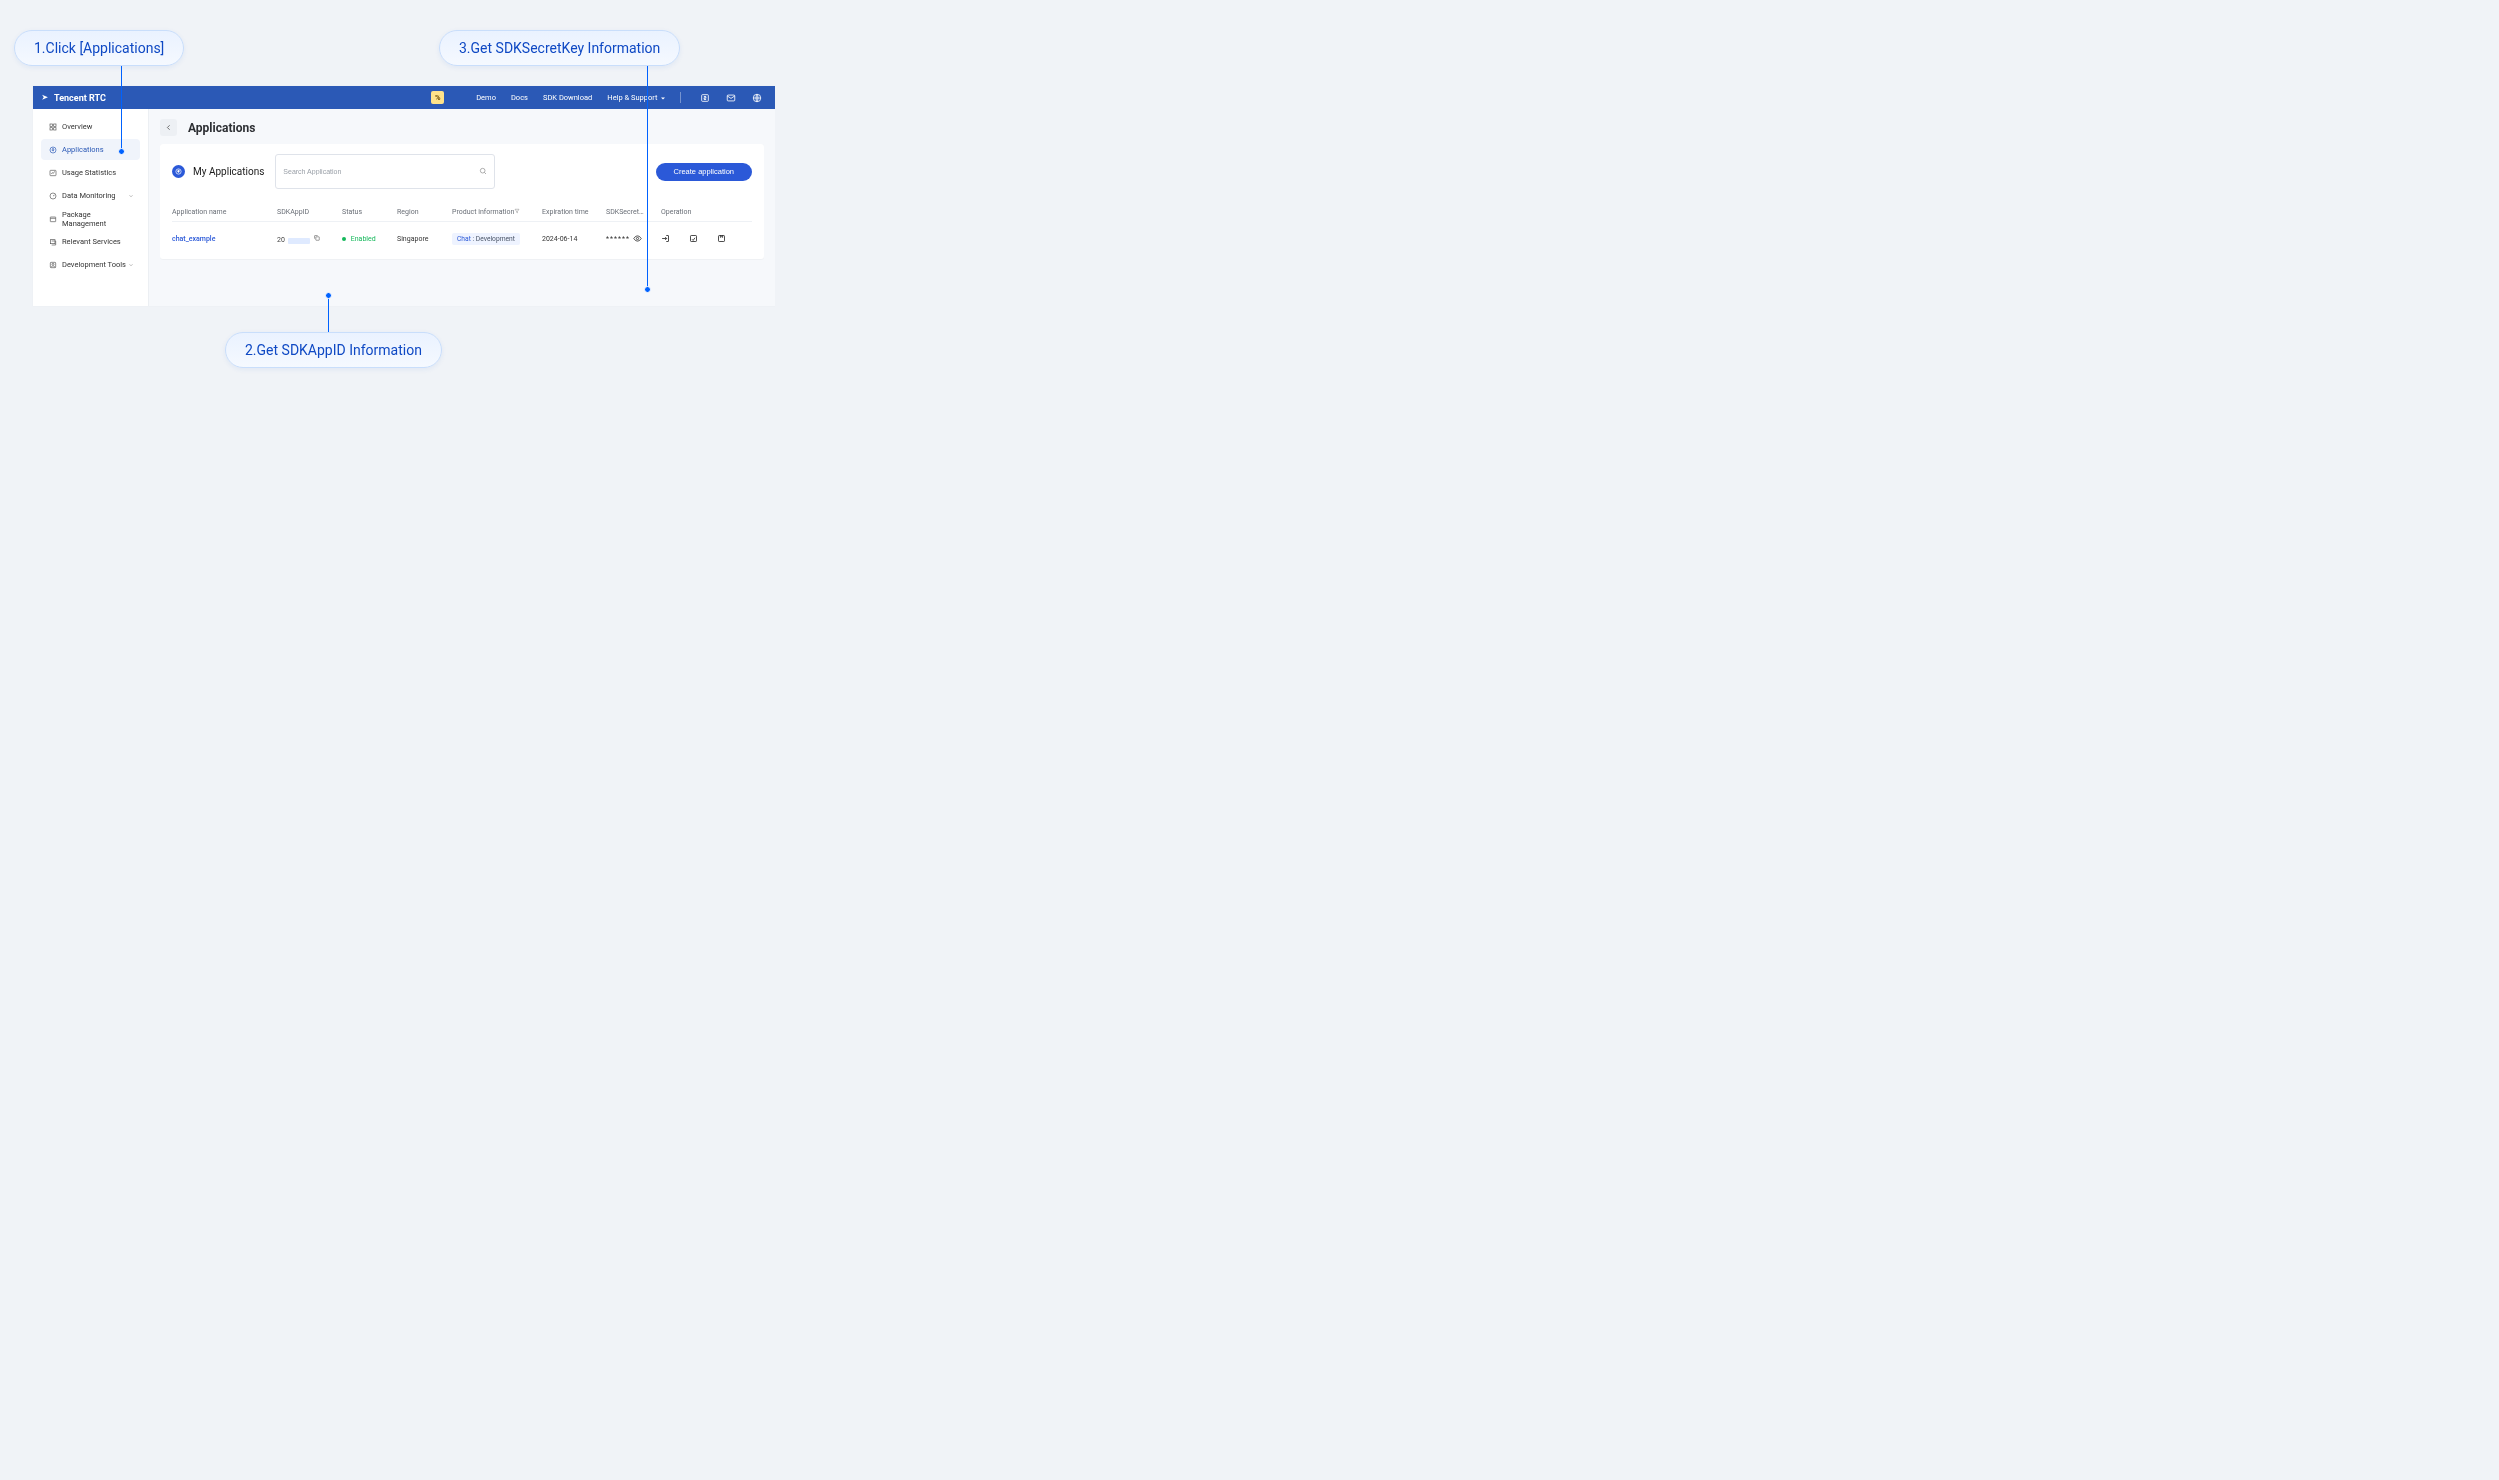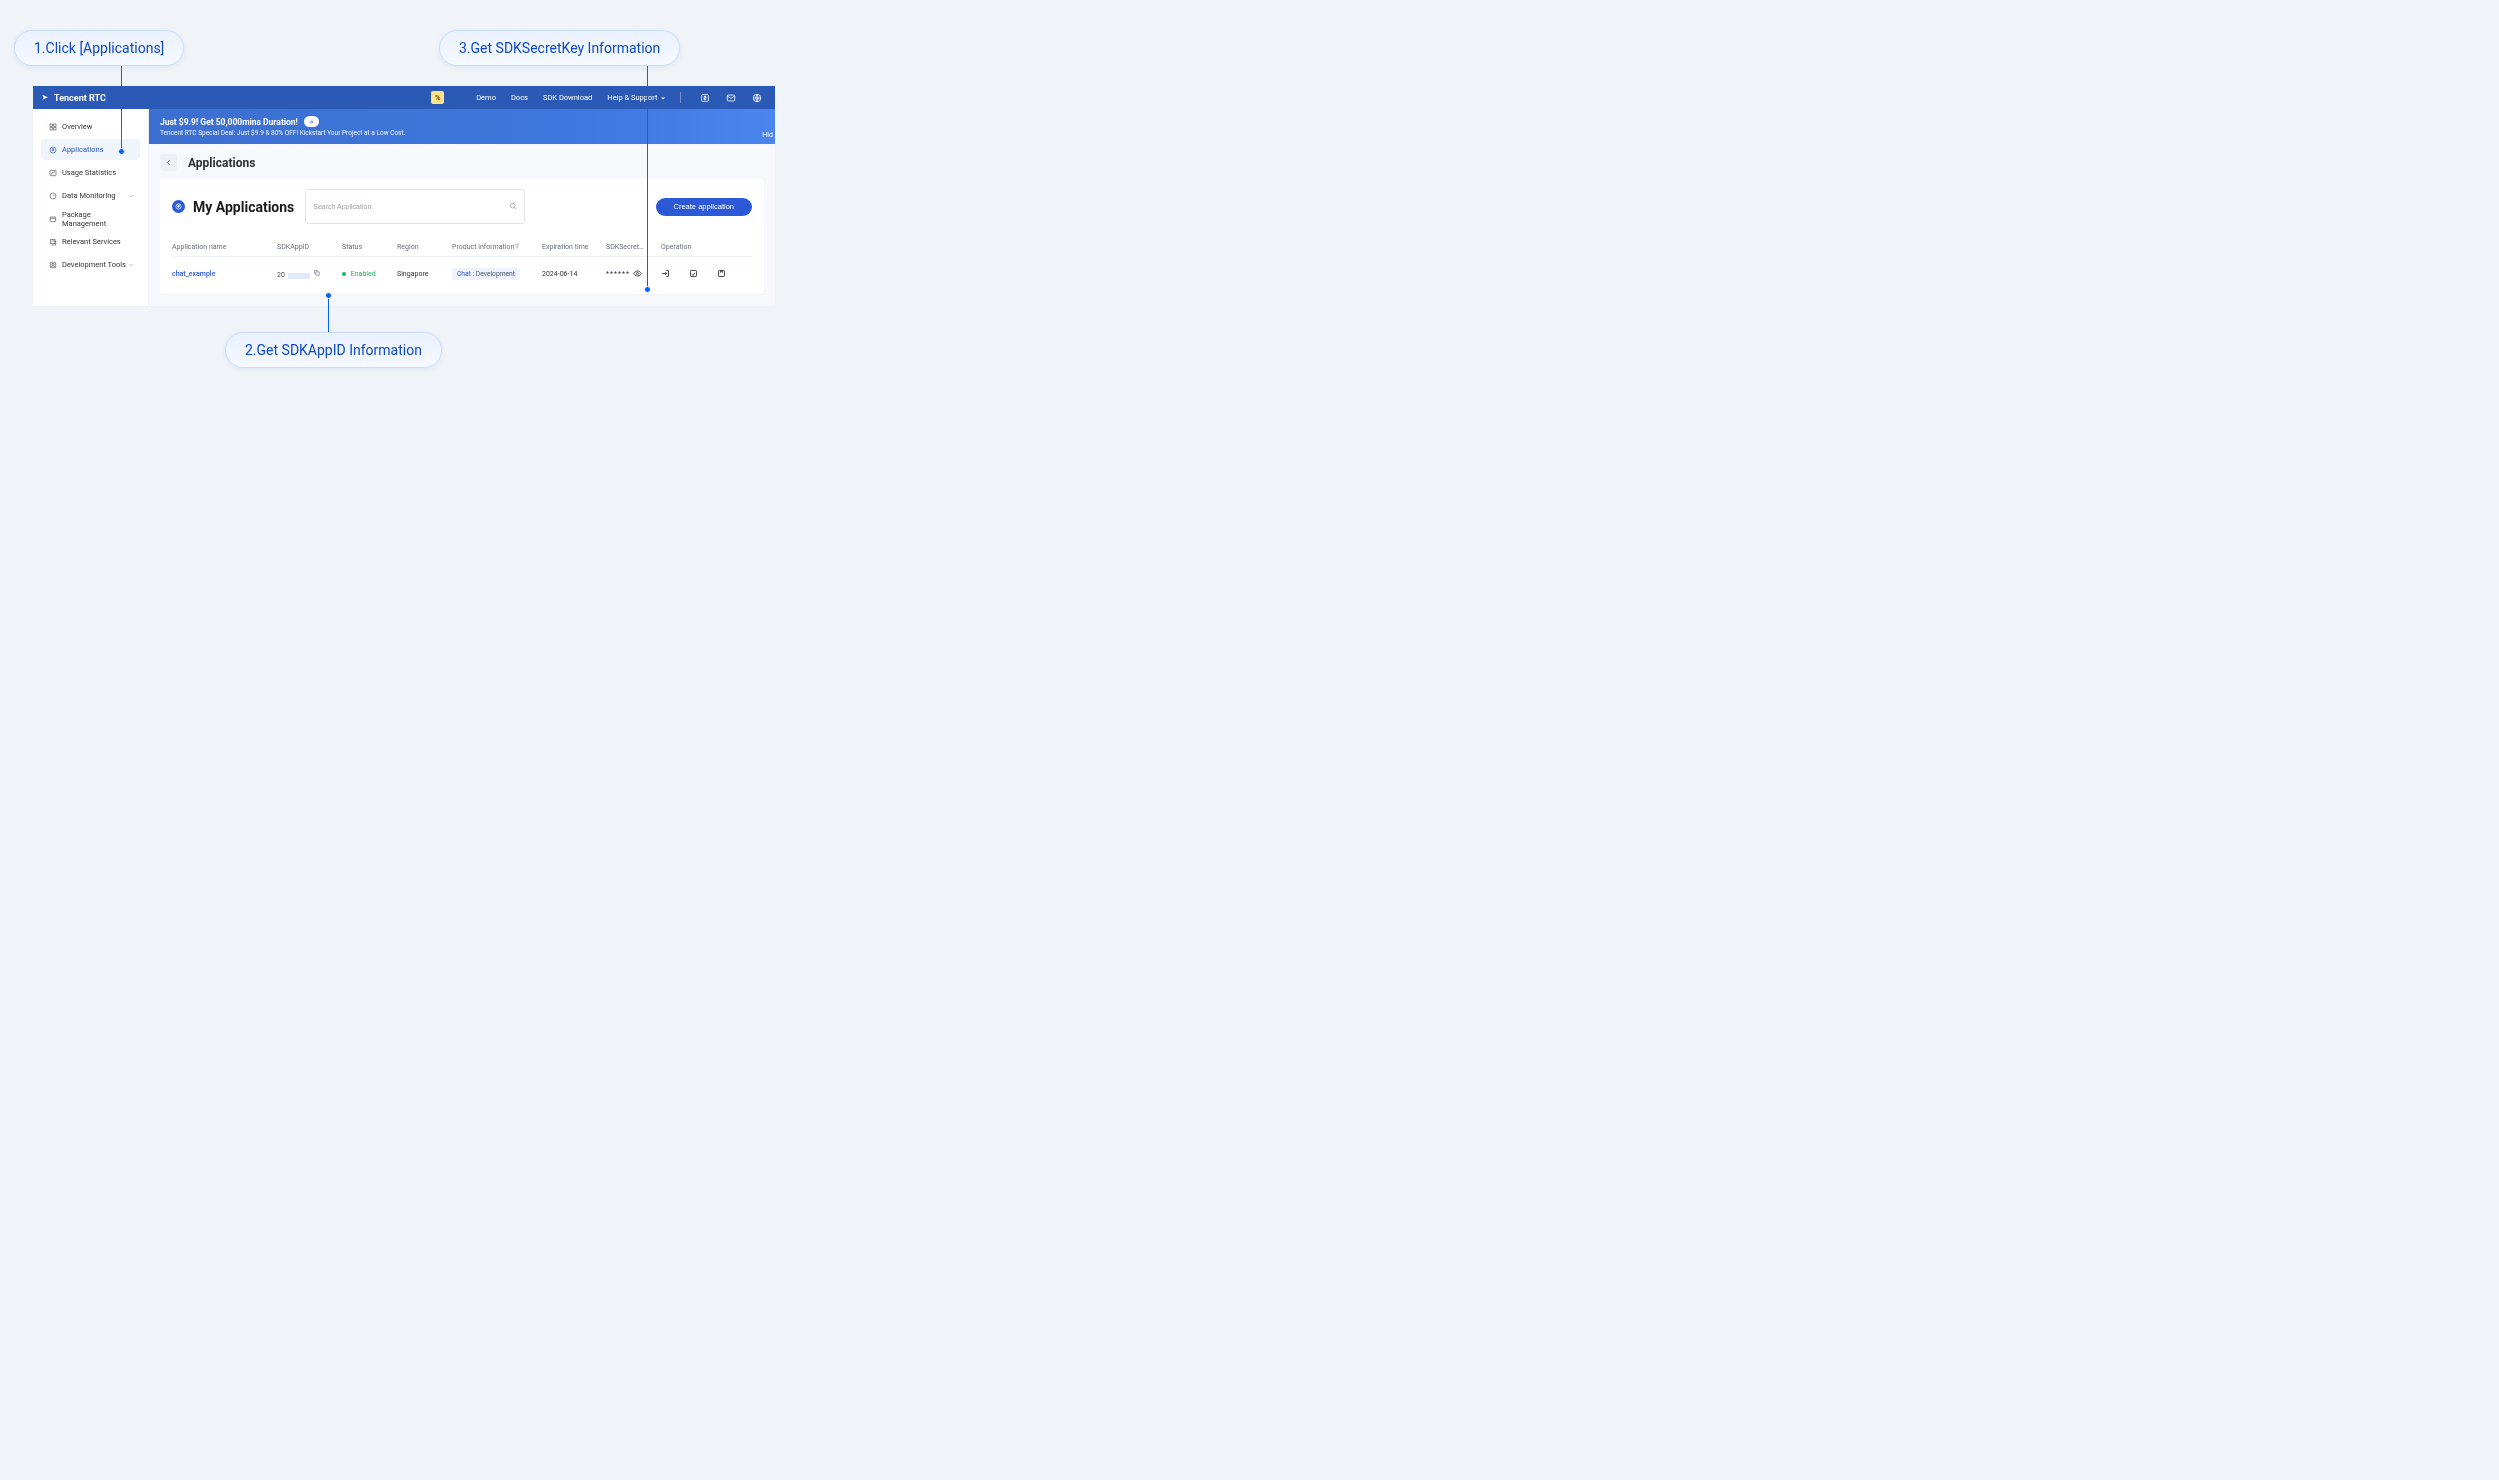--- a/index.html
+++ b/index.html
@@ -128,21 +128,21 @@
     box-shadow:0 0.5px 1px rgba(0,0,0,.03);
   }
 
   .card-top {
     display:flex; align-items:center; gap:8px;
   }
   .apps-badge {
     width:13px; height:13px; border-radius:50%; background:#2b59d8;
     display:flex; align-items:center; justify-content:center;
   }
-  .apps-title { font-size:14px; font-weight:700; color:#1a1a1a; }
+  .apps-title { font-size:10px; font-weight:400; color:#1a1a1a; }
   .search {
     margin-left:3px; flex:none;
     display:flex; align-items:center; gap:5px;
     width:220px; height:35px; border:0.5px solid #dfe3ea; border-radius:3px;
     padding:0 7px; color:#888;
   }
   .search input {
     flex:1; border:none; outline:none; font-size:7px; color:#333; background:transparent;
   }
   .search input::placeholder { color:#9aa0a8; }
@@ -315,32 +315,20 @@
         <span class="sb-chevron">
           <svg width="6" height="6" viewBox="0 0 24 24" fill="none" stroke="#777" stroke-width="2">
               <path d="M6 9l6 6 6-6"></path>
             </svg>
         </span>
       </div>
     </nav>
 
     <div class="main">
 
-      <div class="banner">
-        <div class="banner-top">
-          <span class="banner-title">Just $9.9! Get 50,000mins Duration!</span>
-          <span class="banner-cta">
-            <svg width="8" height="6" viewBox="0 0 24 24" fill="none" stroke="#2b59b6" stroke-width="2.5">
-                <path d="M5 12h14M13 6l6 6-6 6"></path>
-              </svg>
-          </span>
-        </div>
-        <div class="banner-sub">Tencent RTC Special Deal: Just $9.9 &amp; 80% OFF! Kickstart Your Project at a Low Cost.</div>
-        <div class="banner-hide">Hid</div>
-      </div>
 
       <div class="page-hdr">
         <div class="back-btn">
           <svg width="9" height="9" viewBox="0 0 24 24" fill="none" stroke="#555" stroke-width="2.2">
               <path d="M15 6l-6 6 6 6"></path>
             </svg>
         </div>
         <div class="page-title">Applications</div>
       </div>
 

